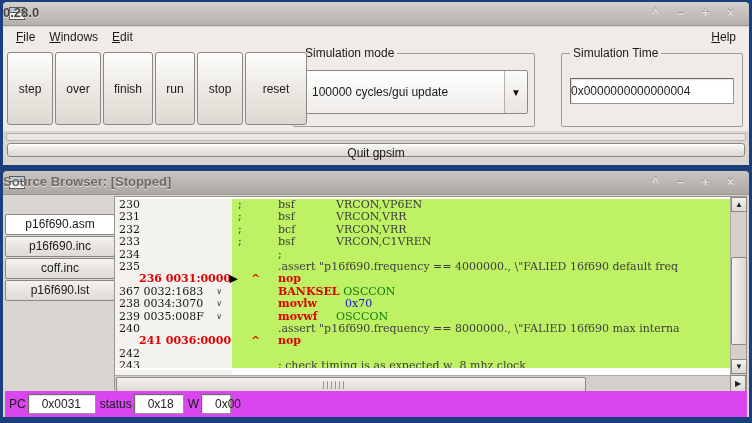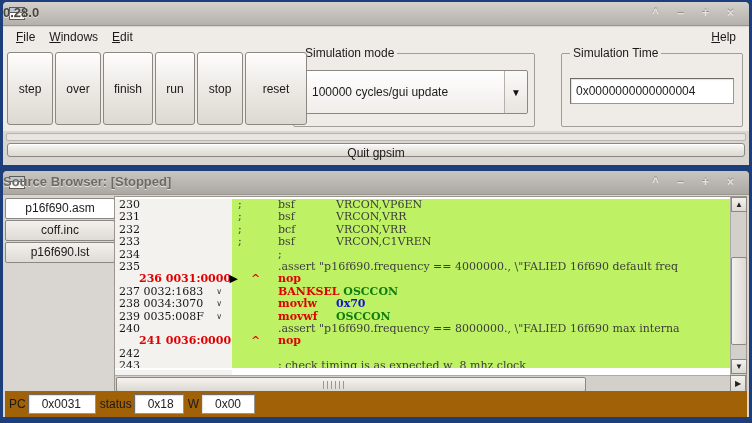--- a/index.html
+++ b/index.html
@@ -43,69 +43,69 @@
   .combo { position:absolute; left:8px; top:16px; width:226px; height:44px;
     background:linear-gradient(#ffffff,#f0edea); border:1px solid #8b8884; border-radius:2px; }
   .combo-text { position:absolute; left:9px; top:0; line-height:42px; font-size:12px; }
   .combo-arrow-box { position:absolute; right:0; top:0; width:23px; height:100%;
     border-left:1px solid #b5b1ac; display:flex; align-items:center; justify-content:center;
     background:linear-gradient(#fbfaf9,#e8e4df); border-radius:0 2px 2px 0; }
   .combo-arrow { font-size:10px; color:#111; }
   .entry { background:#fff; border:1px solid #9a968f; border-top-color:#6f6b65; border-left-color:#6f6b65;
     box-shadow:inset 1px 1px 1px rgba(0,0,0,0.12); }
   #simtime-entry { position:absolute; left:8px; top:24px; width:164px; height:26px;
-    line-height:24px; padding-left:5px; font-size:12px; color:#222; }
+    line-height:24px; font-size:12px; color:#222; }
 
   .statusstrip { position:absolute; left:3px; right:3px; top:131px; height:8px;
     background:#e9e6e1; border:1px solid #b7b3ae; border-radius:2px; }
   #quit-btn { position:absolute; left:4px; top:141px; width:738px; height:14px;
     background:linear-gradient(#fbfaf9,#e7e3de 60%,#dcd8d2); border:1px solid #8b8884;
     border-radius:3px; box-shadow:inset 0 1px 0 #fff; text-align:center; line-height:18px; font-size:12px; }
 
   
   .tabs { position:absolute; left:2px; top:27px; width:110px; }
   .tab { height:21px; margin-bottom:1px; text-align:center; line-height:19px; font-size:12px;
     background:linear-gradient(#f4f2ee,#dedad4); border:1px solid #8b8884; border-radius:2px; }
-  .tab.selected { background:#fff; }
+  .tab.selected { background:#fff;margin-top:16px; }
 
   .srcframe { position:absolute; left:111px; top:25px; width:633px; height:195px;
     background:#fff; border:1px solid #9b978f; }
   #rows { position:absolute; left:0; top:0; width:615px; height:171px; overflow:hidden; padding-top:2px; }
   .row { display:flex; height:12.4px; font-family:"DejaVu Serif",serif; font-size:11px; line-height:12.4px; white-space:pre; }
   .gcell { position:relative; width:117px; flex:0 0 117px; background:#f3f2ef; padding-left:4px; color:#161616; }
   .ccell { flex:1; background:#bef264; padding-left:6px; overflow:hidden; }
   .gnum.red, .gcaret { color:#e00000; font-weight:bold;margin-left:20px; }
   .mark { position:absolute; top:0; font-family:"DejaVu Sans",sans-serif; }
   .mark-ptr { right:-6px; font-size:11px; color:#000; z-index:2; }
   .mark-chev { right:10px; font-size:8px; color:#3a3a3a; }
   .seg-semi { display:inline-block; width:40px; }
   .seg-mn { display:inline-block; min-width:58px; }
   .c-cmt { color:#3d3d3d; }
   .c-red { color:#e00000; font-weight:bold; }
-  .c-green { color:#0f7d0f; font-weight:bold; }
-  .c-blue { color:#1414cc; font-weight:bold; }
+  .c-green { color:#0f7d0f; font-weight:normal; }
+  .c-blue { color:#1414cc; font-weight:normal;margin-left:9px; }
   .gutter-filler { position:absolute; left:0; top:173px; width:117px; height:5px; background:#f3f2ef; }
 
   .vscroll { position:absolute; left:615px; top:0; width:16px; height:178px; background:#d3d0cb;
     border-left:1px solid #aeaaa5; }
   .sbtn { position:absolute; left:0; width:16px; height:15px; background:linear-gradient(#f4f2ee,#dcd8d2);
     border:1px solid #8b8884; text-align:center; line-height:13px; font-size:8px; color:#222; }
   .vthumb { position:absolute; left:0; top:60px; width:16px; height:88px;
     background:linear-gradient(90deg,#f4f2ee,#dcd8d2); border:1px solid #8b8884; border-radius:2px; }
   .hscroll { position:absolute; left:0; top:178px; width:615px; height:17px; background:#d3d0cb;
     border-top:1px solid #aeaaa5; }
   .hthumb { position:absolute; left:1px; top:1px; width:470px; height:15px;
     background:linear-gradient(#f6f4f1,#dcd8d2); border:1px solid #8b8884; border-radius:2px; }
   .grip { position:absolute; left:206px; top:3px; width:22px; height:8px;
     background:repeating-linear-gradient(90deg,#9b978f 0 1px,transparent 1px 4px); }
   .corner-btn { position:absolute; left:615px; top:178px; width:16px; height:17px;
     background:linear-gradient(#f4f2ee,#dcd8d2); border:1px solid #8b8884;
     text-align:center; line-height:15px; font-size:8px; color:#222; }
 
-  .regbar { position:absolute; left:2px; top:220px; width:742px; height:26px; background:#a16207;
+  .regbar { position:absolute; left:2px; top:220px; width:742px; height:26px; background:#d946ef;
     display:flex; align-items:center; padding-left:4px; }
   .reg-label { font-size:12px; margin-right:2px; }
   .reg-entry { height:20px; line-height:18px; padding-left:13px; font-size:12px; color:#222; margin-right:4px; }
 </style>
 </head>
 <body>
 
 <div class="window" id="w1">
   <div class="titlebar">
     <span class="wicon"></span>
@@ -157,33 +157,34 @@
     <span class="wtitle">Source Browser: [Stopped]</span>
     <div class="wctls" id="w2-ctls">
         <span class="wctl">^</span>
         <span class="wctl">–</span>
         <span class="wctl">+</span>
         <span class="wctl">×</span>
       </div>
   </div>
   <div class="tabs" id="tabs">
       <div class="tab selected">p16f690.asm</div>
+      <div class="tab">p16f690.inc</div>
       <div class="tab">coff.inc</div>
       <div class="tab">p16f690.lst</div>
     </div>
   <div class="srcframe">
     <div id="rows">
         <div class="row"><span class="gcell"><span class="gnum">230</span></span><span class="ccell"><span class="seg-semi c-cmt">;</span><span class="seg-mn c-cmt">bsf</span><span class="c-cmt">VRCON,VP6EN</span></span></div>
         <div class="row"><span class="gcell"><span class="gnum">231</span></span><span class="ccell"><span class="seg-semi c-cmt">;</span><span class="seg-mn c-cmt">bsf</span><span class="c-cmt">VRCON,VRR</span></span></div>
         <div class="row"><span class="gcell"><span class="gnum">232</span></span><span class="ccell"><span class="seg-semi c-cmt">;</span><span class="seg-mn c-cmt">bcf</span><span class="c-cmt">VRCON,VRR</span></span></div>
         <div class="row"><span class="gcell"><span class="gnum">233</span></span><span class="ccell"><span class="seg-semi c-cmt">;</span><span class="seg-mn c-cmt">bsf</span><span class="c-cmt">VRCON,C1VREN</span></span></div>
         <div class="row"><span class="gcell"><span class="gnum">234</span></span><span class="ccell"><span class="seg-semi c-cmt"></span><span class="c-cmt">;</span></span></div>
         <div class="row"><span class="gcell"><span class="gnum">235</span></span><span class="ccell"><span class="seg-semi c-cmt"></span><span class="c-cmt">.assert "p16f690.frequency == 4000000., \"FALIED 16f690 default freq</span></span></div>
         <div class="row"><span class="gcell"><span class="gnum red">236 0031:0000</span><span class="gcaret">^</span><span class="mark mark-ptr">▶</span></span><span class="ccell"><span class="seg-semi c-cmt"></span><span class="c-red">nop</span></span></div>
-        <div class="row"><span class="gcell"><span class="gnum">237 0032:1683</span><span class="mark mark-chev">∨</span></span><span class="ccell"><span class="seg-semi c-cmt"></span><span class="seg-mn c-red">BANKSEL </span><span class="c-green">OSCCON</span></span></div>
+        <div class="row"><span class="gcell"><span class="gnum">367 0032:1683</span><span class="mark mark-chev">∨</span></span><span class="ccell"><span class="seg-semi c-cmt"></span><span class="seg-mn c-red">BANKSEL </span><span class="c-green">OSCCON</span></span></div>
         <div class="row"><span class="gcell"><span class="gnum">238 0034:3070</span><span class="mark mark-chev">∨</span></span><span class="ccell"><span class="seg-semi c-cmt"></span><span class="seg-mn c-red">movlw</span><span class="c-blue">0x70</span></span></div>
         <div class="row"><span class="gcell"><span class="gnum">239 0035:008F</span><span class="mark mark-chev">∨</span></span><span class="ccell"><span class="seg-semi c-cmt"></span><span class="seg-mn c-red">movwf</span><span class="c-green">OSCCON</span></span></div>
         <div class="row"><span class="gcell"><span class="gnum">240</span></span><span class="ccell"><span class="seg-semi c-cmt"></span><span class="c-cmt">.assert "p16f690.frequency == 8000000., \"FALIED 16f690 max interna</span></span></div>
         <div class="row"><span class="gcell"><span class="gnum red">241 0036:0000</span><span class="gcaret">^</span></span><span class="ccell"><span class="seg-semi c-cmt"></span><span class="c-red">nop</span></span></div>
         <div class="row"><span class="gcell"><span class="gnum">242</span></span><span class="ccell"></span></div>
         <div class="row"><span class="gcell"><span class="gnum">243</span></span><span class="ccell"><span class="seg-semi c-cmt"></span><span class="c-cmt">; check timing is as expected w  8 mhz clock</span></span></div>
       </div>
     <div class="gutter-filler"></div>
     <div class="vscroll">
       <div class="sbtn" style="top:0"><span>▲</span></div>
@@ -196,15 +197,15 @@
       </div>
     </div>
     <div class="corner-btn"><span>▶</span></div>
   </div>
   <div class="regbar" id="regbar">
       <span class="reg-label">PC</span>
       <span class="entry reg-entry" style="width: 68px;">0x0031</span>
       <span class="reg-label">status</span>
       <span class="entry reg-entry" style="width: 50px;">0x18</span>
       <span class="reg-label">W</span>
-      <span class="entry reg-entry" style="width: 54px;">0x00</span>
+      <span class="entry reg-entry" style="width: 30px;">0x00</span>
     </div>
 </div>
 
 </body></html>

